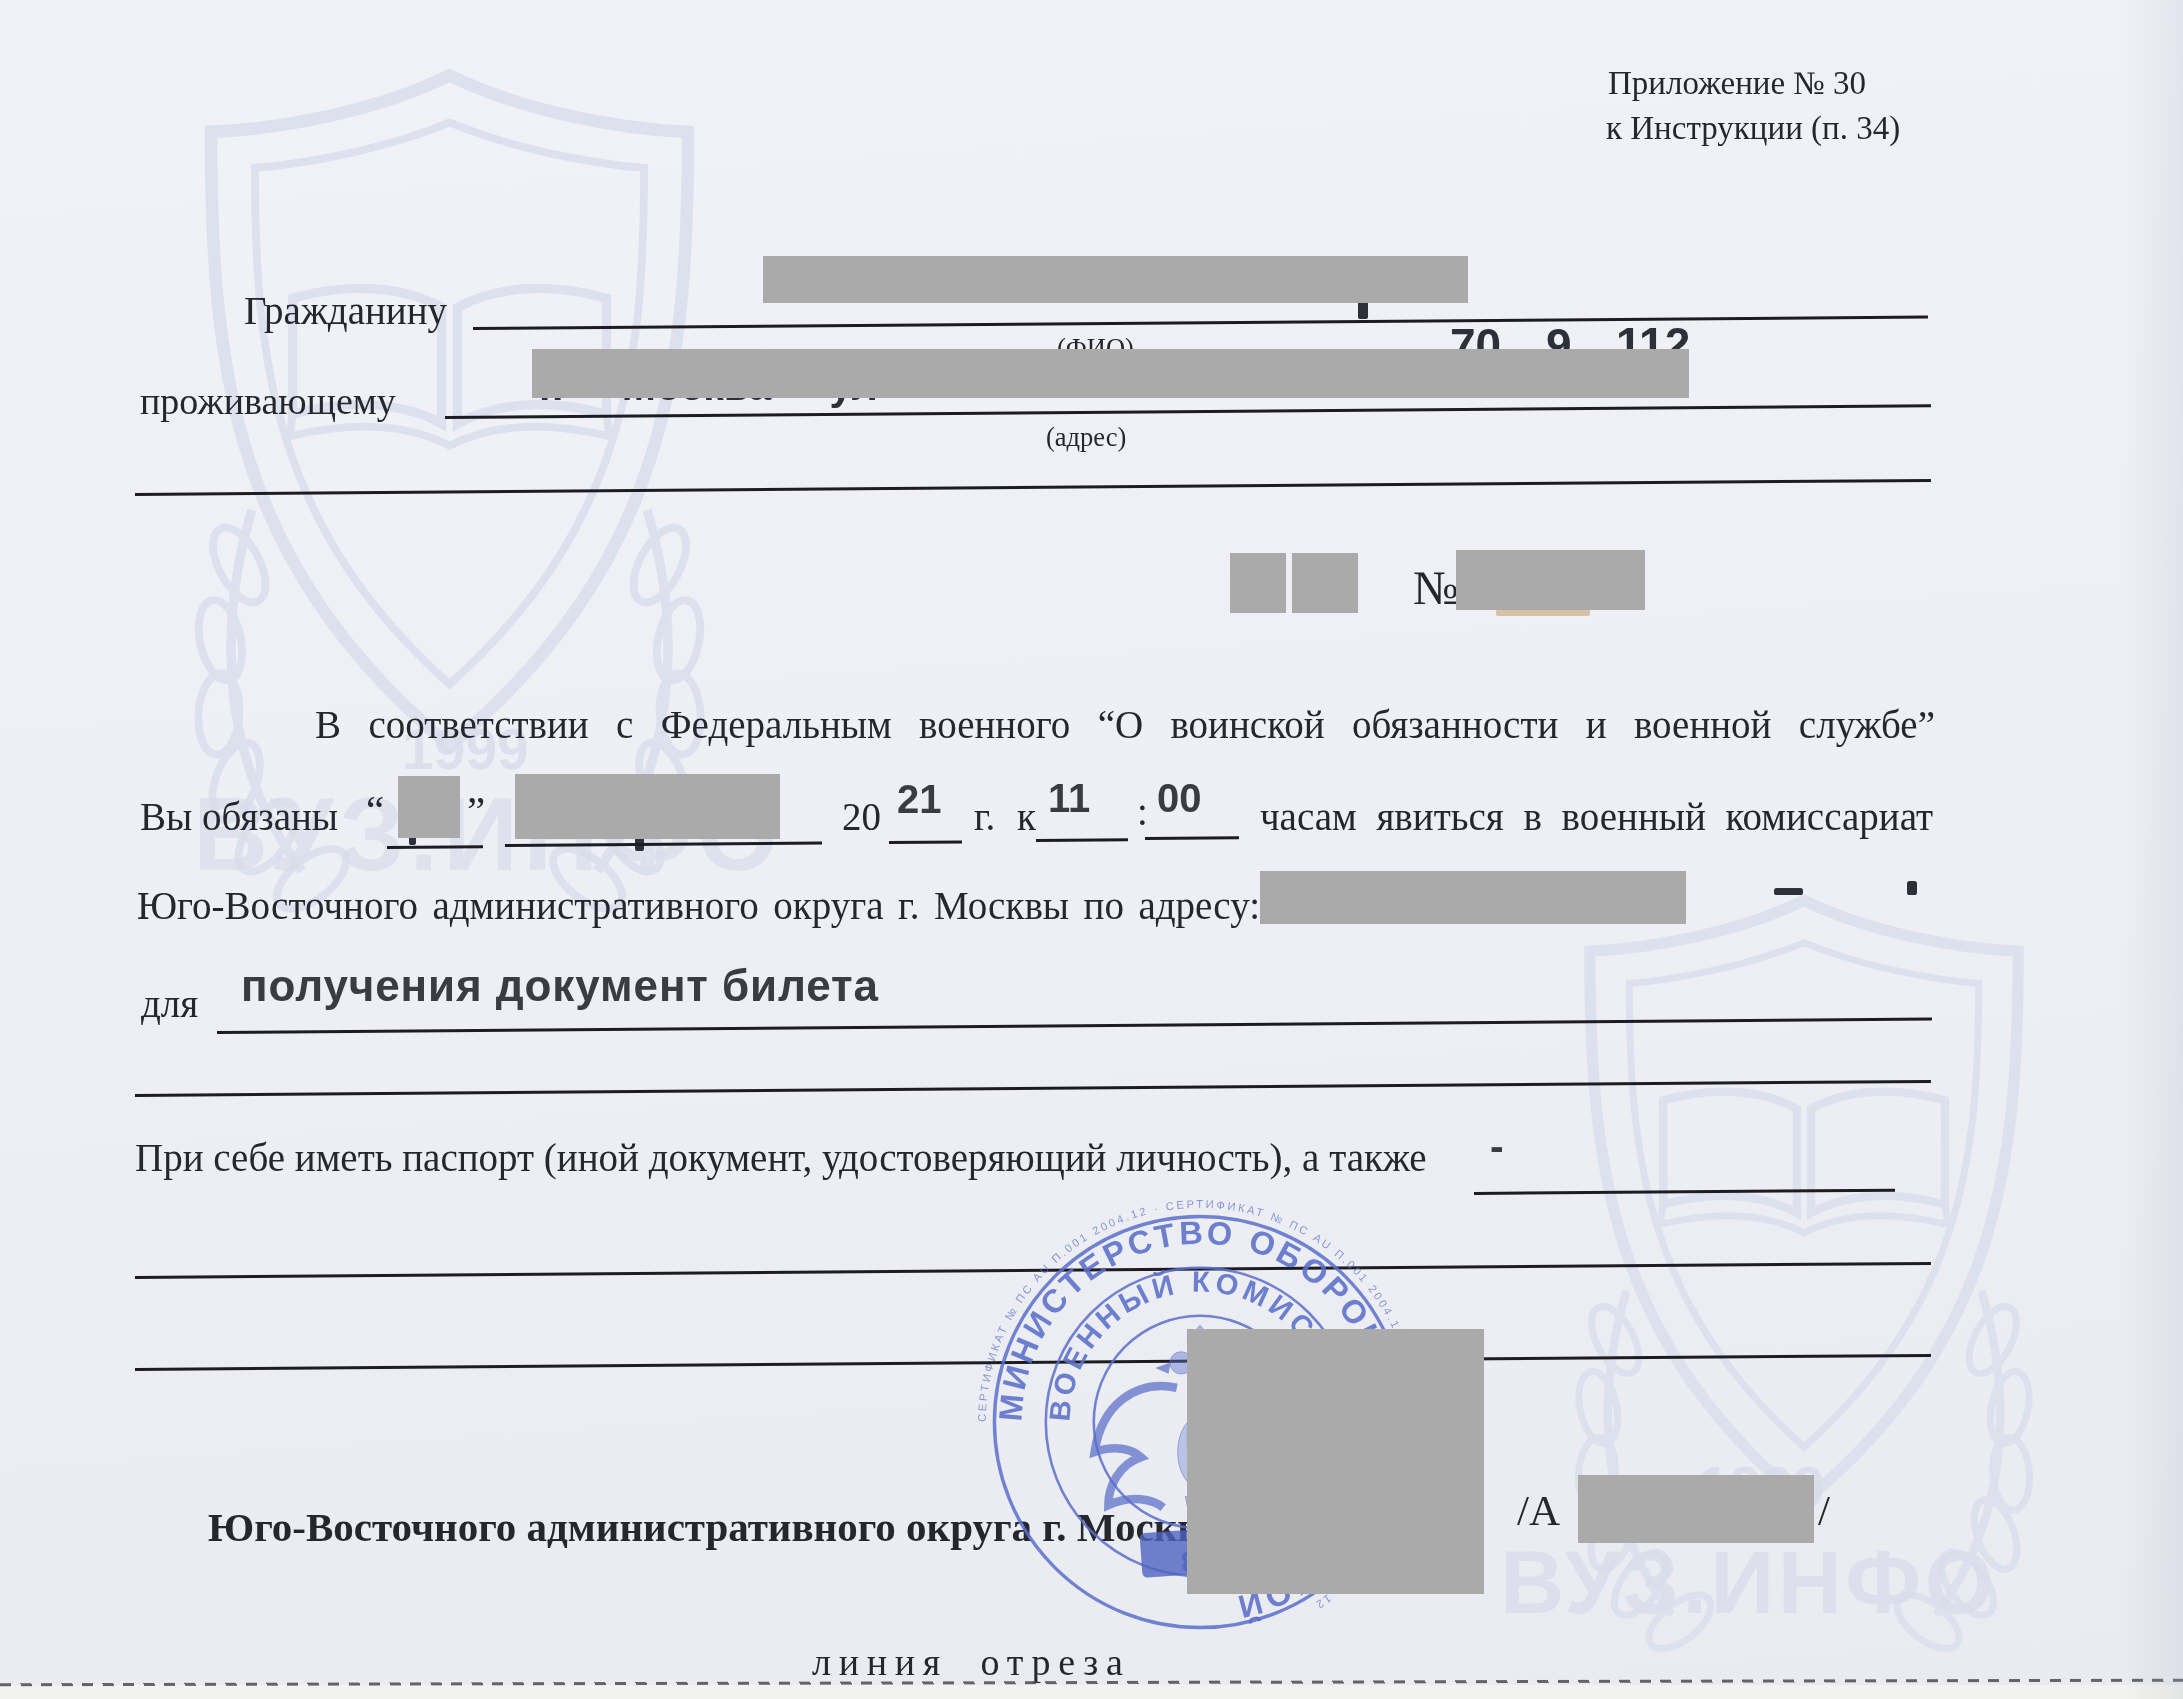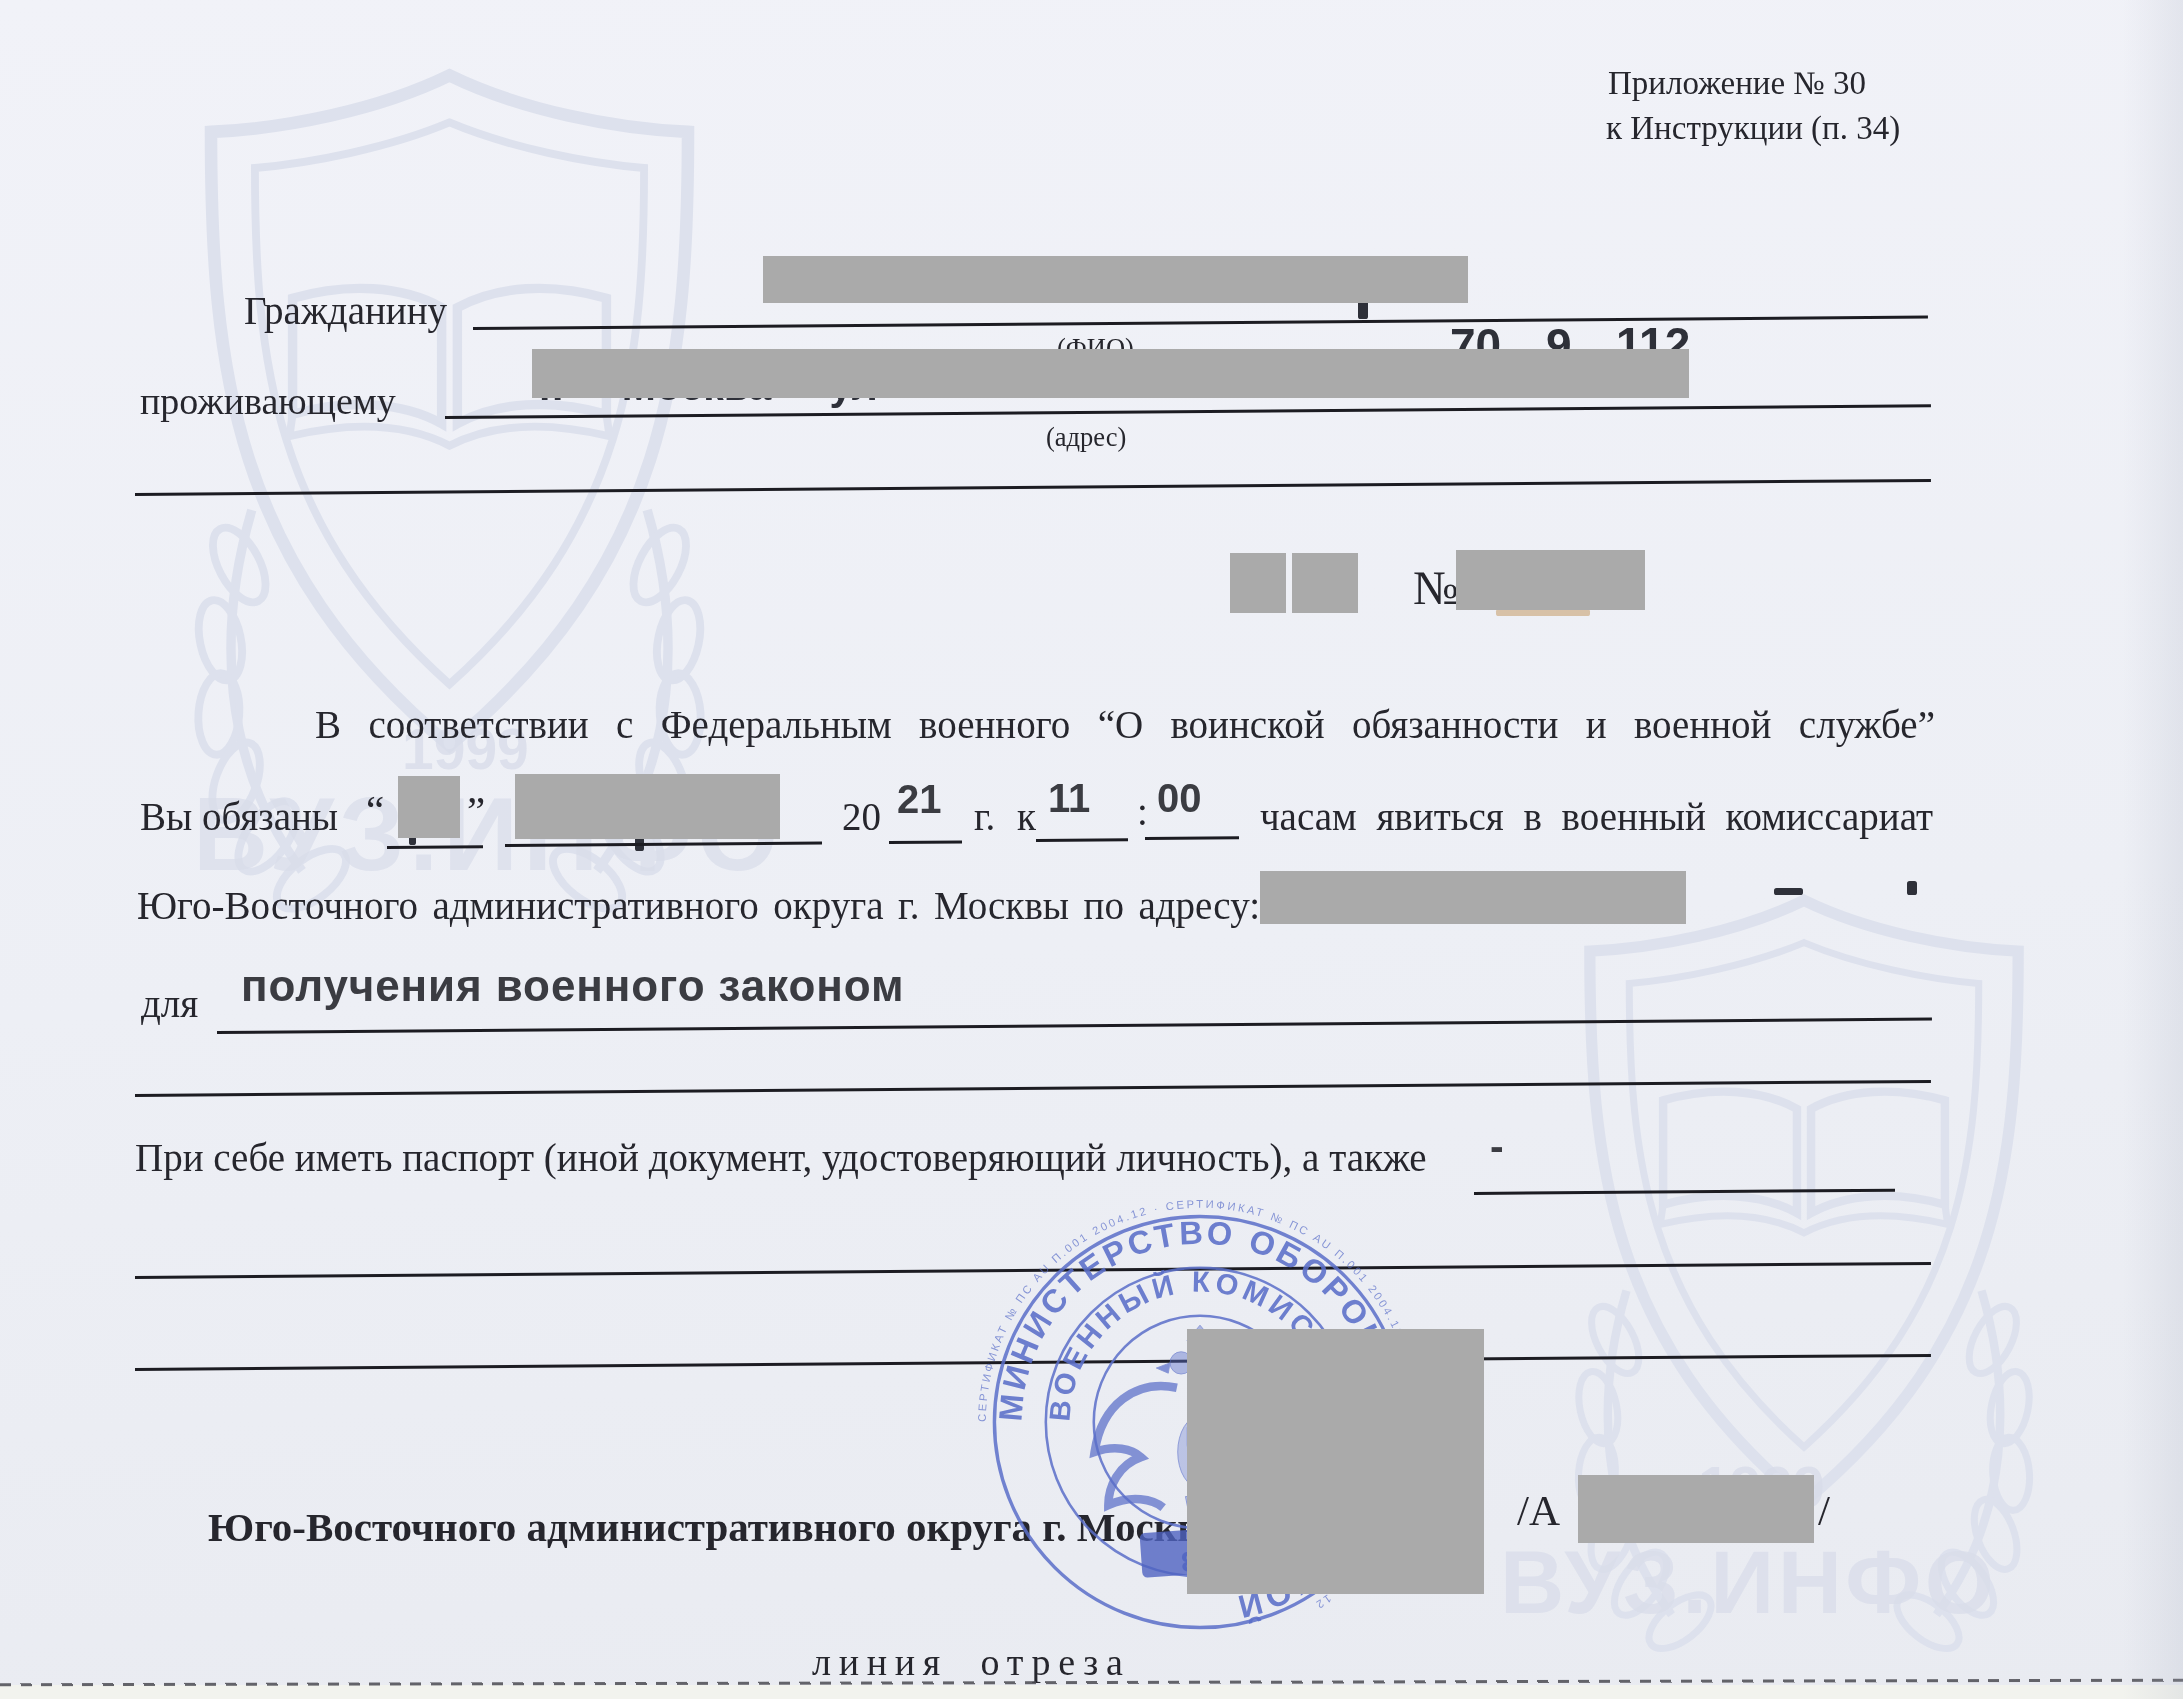--- a/index.html
+++ b/index.html
@@ -138,21 +138,21 @@
   <div class="t sansb" style="left:1157px;top:776px;font-size:40px">00</div>
   <div class="line" style="left:1145px;top:837px;width:94px"></div>
   <div class="t serif just" style="left:137px;top:883px;width:1123px;font-size:39px">Юго-Восточного административного округа г. Москвы по адресу:</div>
 
   <div class="t serif just" style="left:1260px;top:794px;width:673px;font-size:39px">часам явиться в военный комиссариат</div>
   <div class="box" style="left:1260px;top:871px;width:426px;height:53px"></div>
   <div class="mark" style="left:1774px;top:888px;width:29px;height:6.8px"></div>
   <div class="mark" style="left:1907px;top:881px;width:10.3px;height:13.7px"></div>
 
   <div class="t serif" style="left:141px;top:981px;font-size:39px">для</div>
-  <div class="t sansb" style="left:241px;top:961px;font-size:44px;letter-spacing:0.9px">получения военного законом</div>
+  <div class="t sansb" style="left:241px;top:961px;font-size:44px;letter-spacing:0.9px">получения документ билета</div>
   <div class="line" style="left:217px;top:1031px;width:1715px"></div>
 
   <div class="line" style="left:135px;top:1094px;width:1796px"></div>
 
   <div class="t serif" style="left:135px;top:1135px;font-size:39px">При себе иметь паспорт (иной документ, удостоверяющий личность), а также</div>
   <div class="t sansb" style="left:1490px;top:1123px;font-size:41px">-</div>
   <div class="line" style="left:1474px;top:1192px;width:421px"></div>
 
   <div class="line" style="left:135px;top:1276px;width:1796px"></div>
   <div class="line" style="left:135px;top:1368px;width:1796px"></div>

